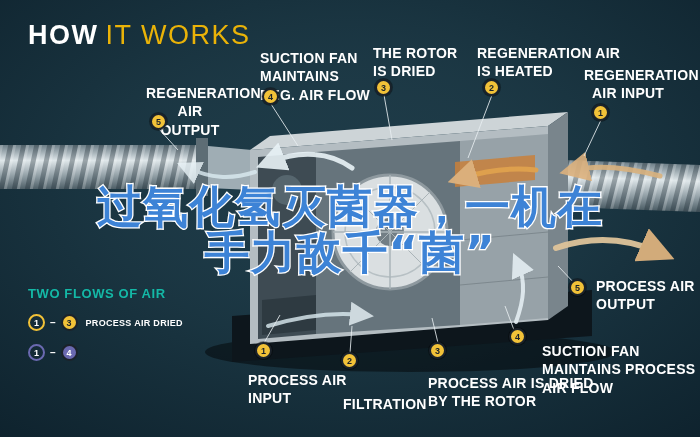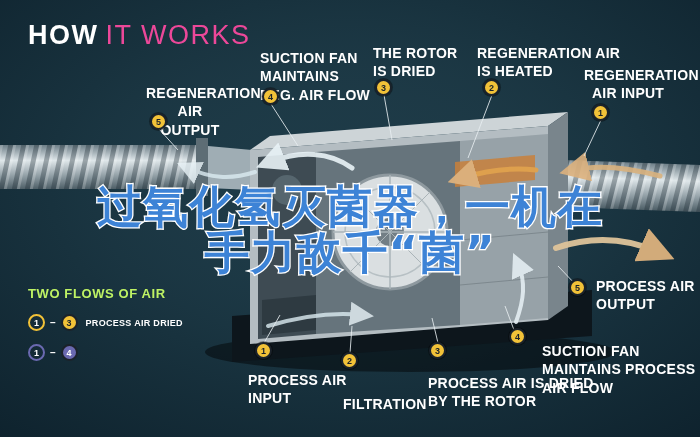--- a/index.html
+++ b/index.html
@@ -4,21 +4,21 @@
 <style>
   * { margin:0; padding:0; box-sizing:border-box; }
   html,body { width:700px; height:437px; font-family:"Liberation Sans", sans-serif; background:#0f2430; }
   .stage { position:relative; width:700px; height:437px; overflow:hidden; background:#16313e; }
   .scene { position:absolute; left:0; top:0; }
   .overlay-svg { position:absolute; left:0; top:0; pointer-events:none; }
 
   
   .title { position:absolute; left:28px; top:20px; font-size:27px; letter-spacing:1.5px; color:#ffffff; white-space:nowrap; }
   .t-bold { font-weight:800; }
-  .t-light { font-weight:300; color:#ec4899; margin-left:7px; }
+  .t-light { font-weight:300; color:#eab308; margin-left:7px; }
 
   
   .lbl { position:absolute; color:#ffffff; font-size:14px; font-weight:700; line-height:1.32; letter-spacing:.25px; white-space:pre-line; }
   .lbl-regen-output   { left:146px; top:84px;  width:88px; text-align:center; }
   .lbl-suction-regen  { left:260px; top:49px; }
   .lbl-rotor-dried    { left:373px; top:44px; }
   .lbl-regen-heated   { left:477px; top:44px; }
   .lbl-regen-input    { left:584px; top:66px;  width:88px; text-align:center; }
   .lbl-process-output { left:596px; top:277px; }
   .lbl-suction-process{ left:542px; top:342px; }
@@ -37,21 +37,21 @@
   .b-regen-heated   { left:483px; top:79px; }
   .b-regen-input    { left:592px; top:104px; }
   .b-process-output { left:569px; top:279px; }
   .b-suction-process{ left:509px; top:328px; }
   .b-process-dried  { left:429px; top:342px; }
   .b-filtration     { left:341px; top:352px; }
   .b-process-input  { left:255px; top:342px; }
 
   
   .legend { position:absolute; left:28px; top:286px; }
-  .legend-title { color:#bef264; font-size:13px; font-weight:700; letter-spacing:.6px; }
+  .legend-title { color:#14b8a6; font-size:13px; font-weight:700; letter-spacing:.6px; }
   .legend-row { display:flex; align-items:center; margin-top:13px; }
   .lbadge { position:static; width:17px; height:17px; border-radius:50%;
             font-size:9px; font-weight:700; display:flex; align-items:center; justify-content:center; }
   .lb-solid-y   { background:#f2c238; border:2px solid #1b222a; color:#1b222a; }
   .lb-outline-y { background:transparent; border:2px solid #f2c238; color:#ffffff; }
   .lb-solid-p   { background:#6a69b0; border:2px solid #1b222a; color:#ffffff; }
   .lb-outline-p { background:transparent; border:2px solid #6a69b0; color:#ffffff; }
   .legend-dash { color:#ffffff; font-size:10px; font-weight:700; margin:0 5px; }
   .legend-label { color:#ffffff; font-size:9px; font-weight:700; letter-spacing:.3px; margin-left:8px; }
 

